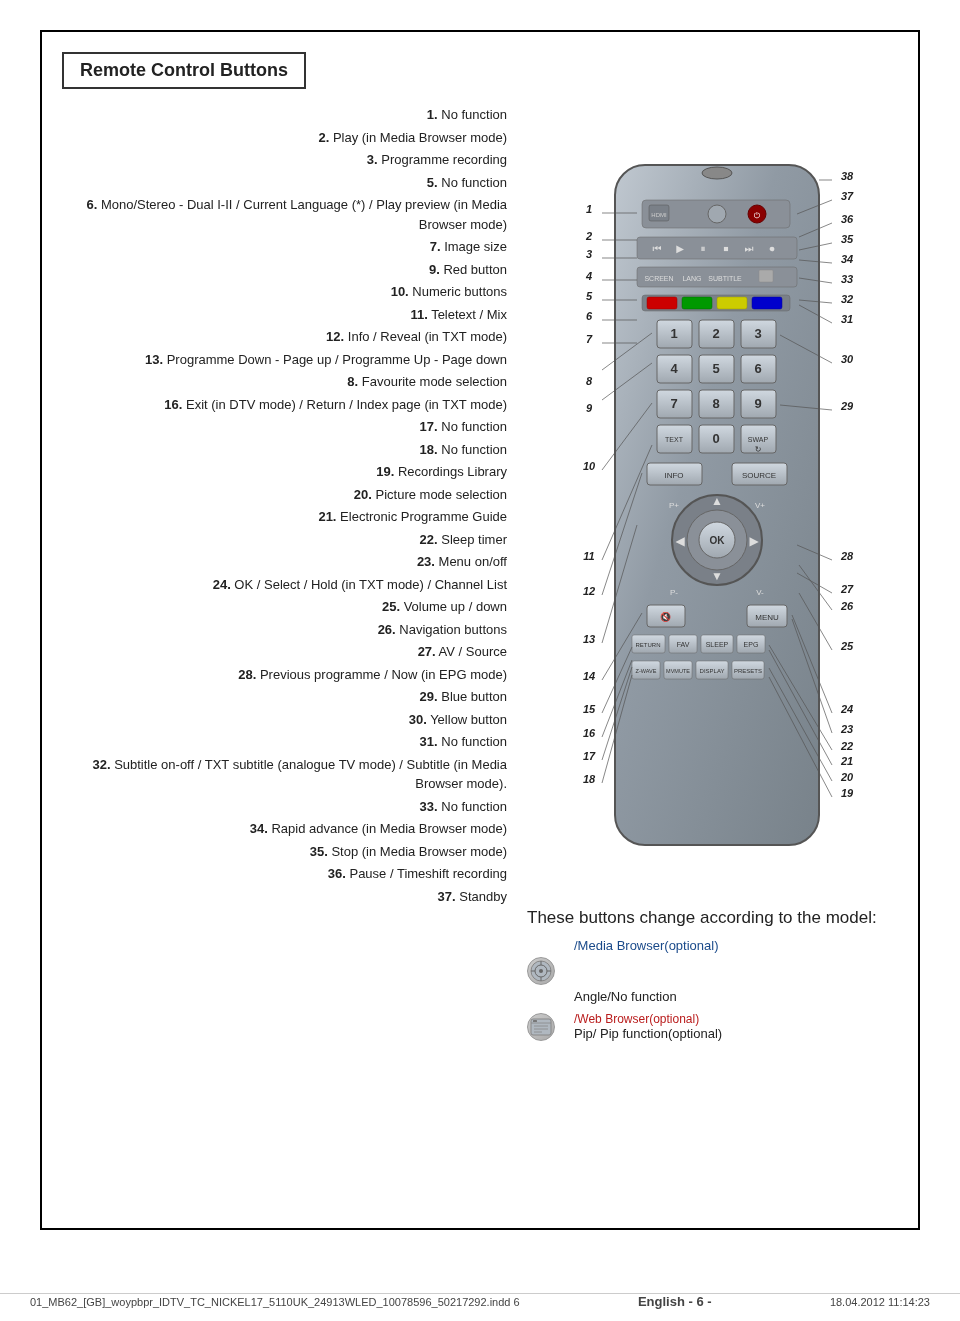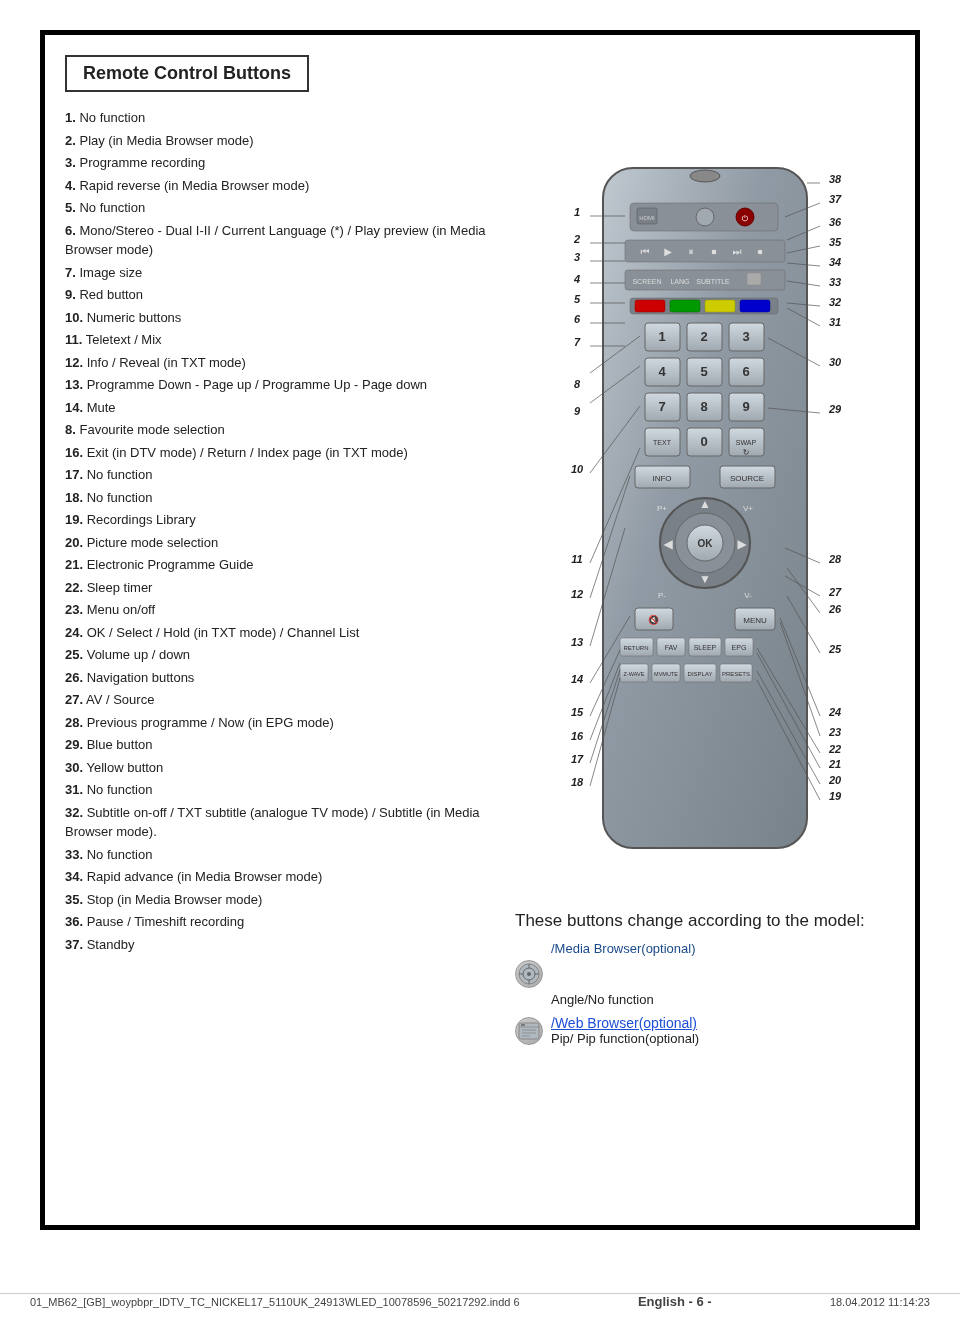--- a/index.html
+++ b/index.html
@@ -13,22 +13,22 @@
     }
 
     .page-wrapper {
       width: 960px;
       min-height: 1321px;
       padding: 30px 40px 20px 40px;
       position: relative;
     }
 
     .main-border {
-      border: 5px solid #000000;
-      padding: 20px 20px 20px 20px;
+      border: 2px solid #000000;
+      padding: 20px 11px 20px 20px;
       min-height: 1200px;
     }
 
     .title-bar {
       border: 2px solid #333;
       display: inline-block;
       padding: 6px 16px;
       margin-bottom: 16px;
     }
 
@@ -38,20 +38,21 @@
     }
 
     .content-area {
       display: flex;
       gap: 20px;
     }
 
     .left-column {
       flex: 1;
       min-width: 0;
+      text-align: right;
     }
 
     .right-column {
       width: 380px;
       display: flex;
       flex-direction: column;
       align-items: center;
     }
 
     .item-list {
@@ -88,21 +89,21 @@
     .optional-items {
       display: flex;
       flex-direction: column;
       gap: 8px;
       margin-top: 10px;
     }
 
     .optional-item {
       display: flex;
       align-items: center;
-      gap: 8px;
+      gap: 19px;
       font-size: 13px;
     }
 
     .icon-circle {
       width: 28px;
       height: 28px;
       border-radius: 50%;
       background: linear-gradient(135deg, #ccc 0%, #aaa 100%);
       display: flex;
       align-items: center;
@@ -146,30 +147,28 @@
       <h1>Remote Control Buttons</h1>
     </div>
 
     <div class="content-area">
 
       <div class="left-column">
         <ul class="item-list" id="item-list">
             <li><strong>1.</strong> No function</li>
             <li><strong>2.</strong> Play (in Media Browser mode)</li>
             <li><strong>3.</strong> Programme recording</li>
-            <li><strong>4.</strong> Rapid reverse (in Media Browser mode)</li>
             <li><strong>5.</strong> No function</li>
             <li><strong>6.</strong> Mono/Stereo - Dual I-II / Current Language (*) / Play preview (in Media Browser mode)</li>
             <li><strong>7.</strong> Image size</li>
             <li><strong>9.</strong> Red button</li>
             <li><strong>10.</strong> Numeric buttons</li>
             <li><strong>11.</strong> Teletext / Mix</li>
             <li><strong>12.</strong> Info / Reveal (in TXT mode)</li>
             <li><strong>13.</strong> Programme Down - Page up / Programme Up - Page down</li>
-            <li><strong>14.</strong> Mute</li>
             <li><strong>8.</strong> Favourite mode selection</li>
             <li><strong>16.</strong> Exit (in DTV mode) / Return / Index page (in TXT mode)</li>
             <li><strong>17.</strong> No function</li>
             <li><strong>18.</strong> No function</li>
             <li><strong>19.</strong> Recordings Library</li>
             <li><strong>20.</strong> Picture mode selection</li>
             <li><strong>21.</strong> Electronic Programme Guide</li>
             <li><strong>22.</strong> Sleep timer</li>
             <li><strong>23.</strong> Menu on/off</li>
             <li><strong>24.</strong> OK / Select / Hold (in TXT mode) / Channel List</li>
@@ -427,21 +426,21 @@
                 <svg width="22" height="22" viewBox="0 0 22 22">
                   <rect x="1" y="3" width="20" height="16" rx="2" fill="#b0b8c0" stroke="#888" stroke-width="1"></rect>
                   <line x1="1" y1="7" x2="21" y2="7" stroke="#888" stroke-width="0.8"></line>
                   <rect x="3" y="4" width="4" height="2" rx="0.5" fill="#777"></rect>
                   <line x1="4" y1="10" x2="18" y2="10" stroke="#888" stroke-width="0.8"></line>
                   <line x1="4" y1="13" x2="18" y2="13" stroke="#888" stroke-width="0.8"></line>
                   <line x1="4" y1="16" x2="12" y2="16" stroke="#888" stroke-width="0.8"></line>
                 </svg>
               </div>
               <div>
-                <div style="font-size:14px;color:#1d4ed8;text-decoration:underline;">/Web Browser(optional)</div>
+                <div style="font-size:12px;color:#b91c1c;">/Web Browser(optional)</div>
                 <div style="font-size:13px;">Pip/ Pip function(optional)</div>
               </div>
             </div>
           </div>
         </div>
       </div>
     </div>
   </div>
 
   <div class="footer">

